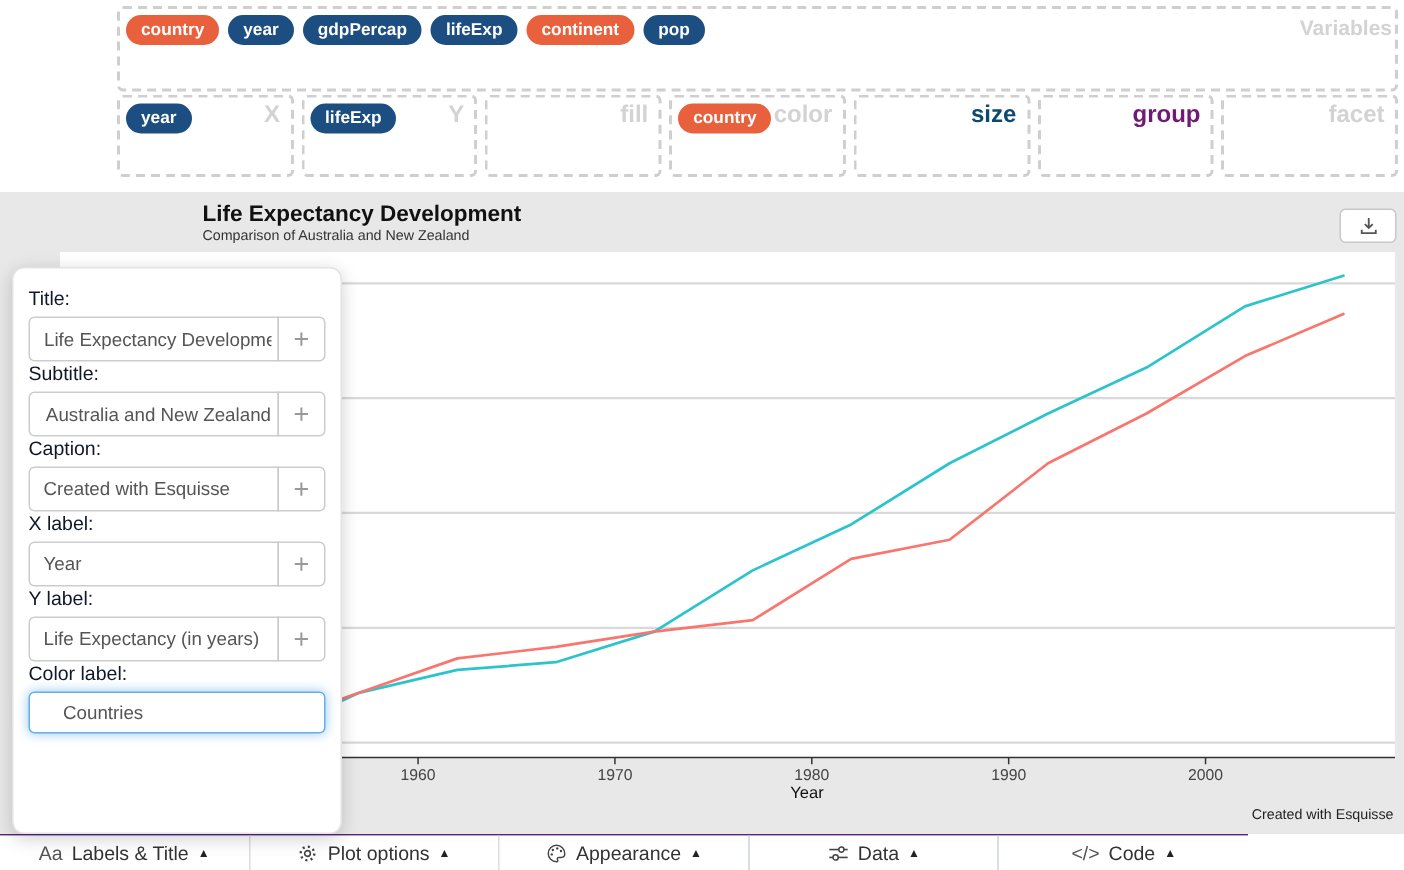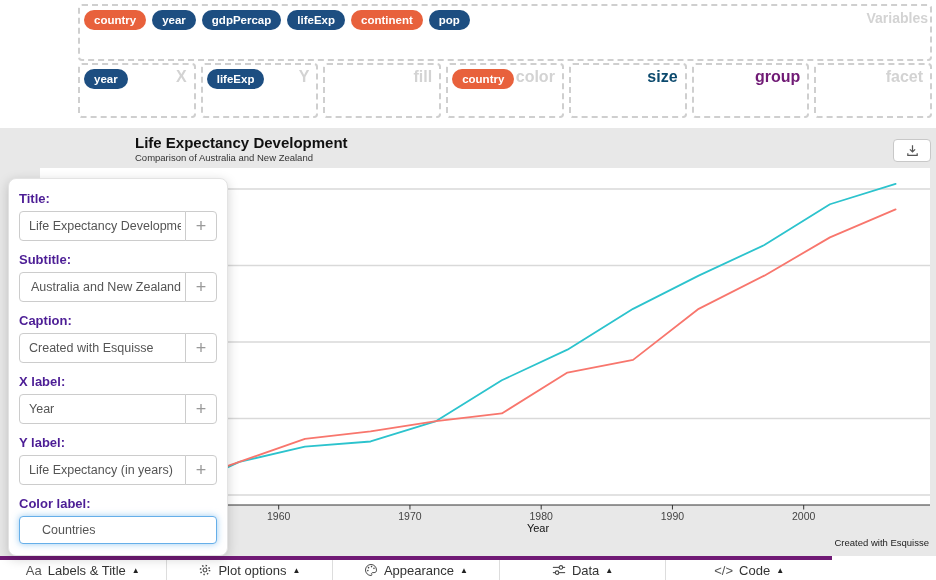--- a/index.html
+++ b/index.html
@@ -33,35 +33,35 @@
   .fig-title { position:absolute; left:135px; top:6px; font-size:15px; font-weight:bold; color:#111; }
   .fig-subtitle { position:absolute; left:135px; top:24px; font-size:9.5px; color:#333; }
   .download-btn { position:absolute; left:893px; top:11px; width:38px; height:23px; background:#fff;
     border:1px solid #c8c8c8; border-radius:4px; display:flex; align-items:center; justify-content:center; cursor:pointer; }
   #plot { position:absolute; left:0; top:0; }
 
   
   .labels-panel { position:absolute; left:8px; top:178px; width:220px; height:378px; background:#fff;
     border:1px solid #e3e3e3; border-radius:8px; box-shadow:0 3px 12px rgba(0,0,0,.18);
     z-index:20; padding:12px 10px; }
-  .lp-field { margin-top:11px; }
+  .lp-field { margin-top:0; }
   .lp-field:first-child { margin-top:0; }
-  .lp-label { font-size:13px; font-weight:bold; color:#4c1d95; margin-bottom:5px; }
+  .lp-label { font-size:13px; font-weight:normal; color:#0f172a; margin-bottom:5px; }
   .lp-group { display:flex; }
   .lp-input { flex:1; min-width:0; height:30px; border:1px solid #ccc; border-radius:4px 0 0 4px;
     padding:0 4px 0 9px; font-size:12.5px; color:#555; font-family:"Liberation Sans", sans-serif; background:#fff; outline:none; }
   .lp-addon { width:32px; height:30px; border:1px solid #ccc; border-left:1px solid #ccc; margin-left:-1px;
     border-radius:0 4px 4px 0; background:#fff; color:#999; font-size:18px; font-weight:300; line-height:1;
     cursor:pointer; font-family:"Liberation Sans", sans-serif; }
   .lp-input.focused { height:28px; border:1px solid #66afe9; border-radius:4px;
     box-shadow:0 0 7px rgba(102,175,233,.65);padding-left:22px; }
 
   
   .bottombar { position:absolute; left:0; top:556px; width:832px; height:24px; background:#0ea5e9;
-    border-top:4px solid #701a75; display:flex; z-index:10; }
+    border-top:1px solid #701a75; display:flex; z-index:10; }
   .tab { flex:1; display:flex; align-items:center; justify-content:center; gap:6px; background:#fff;
     border:none; border-left:1px solid #ddd; font-size:13px; color:#333; cursor:pointer;
     font-family:"Liberation Sans", sans-serif; }
   .tab:first-child { border-left:none; }
   .tab-ico-text { font-size:13px; color:#555; }
   .tab-arrow { font-size:8px; color:#222; }
 </style>
 </head>
 <body>
 

